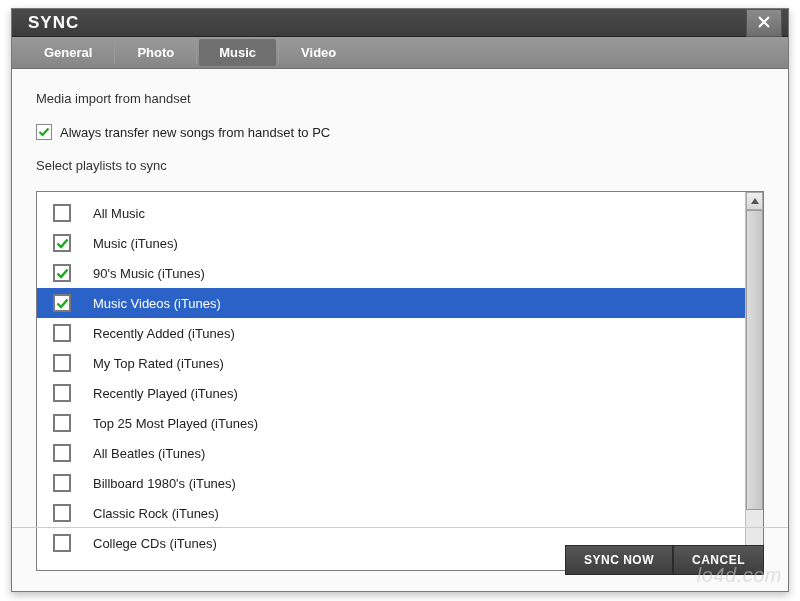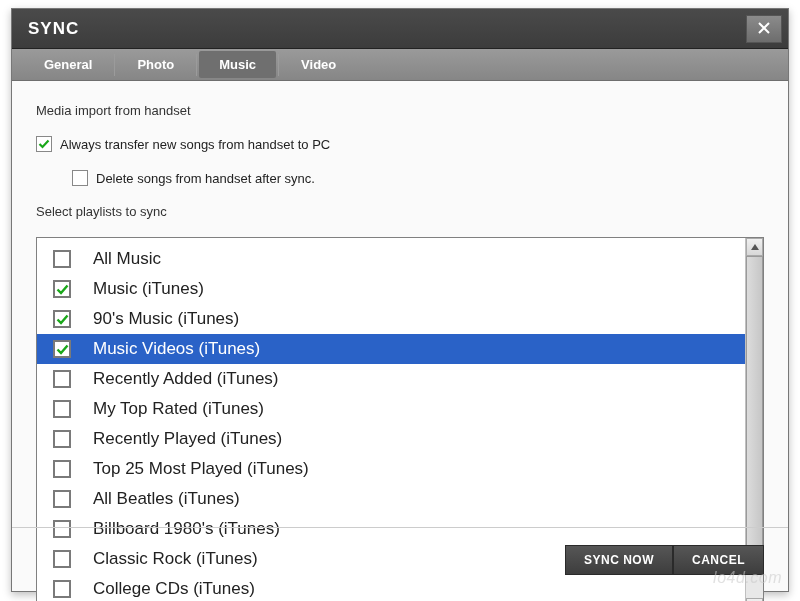--- a/index.html
+++ b/index.html
@@ -8,21 +8,21 @@
 .window {
   position: absolute;
   left: 11px; top: 8px;
   width: 778px; height: 584px;
   border: 1px solid #777;
   background: #fafafa;
   box-shadow: 0 3px 8px rgba(0,0,0,0.25);
 }
 
 .titlebar {
-  height: 40px;
+  height: 28px;
   background: linear-gradient(#4a4a4a, #3c3c3c);
   color: #fff;
   display: flex;
   align-items: center;
   justify-content: space-between;
   padding: 0 0 0 16px;
   border-bottom: 1px solid #222;
   text-align: center;
 }
 .titlebar .title { font-size: 17px; font-weight: bold; letter-spacing: 1px; }
@@ -107,21 +107,21 @@
 .playlist-list {
   flex: 1;
   overflow: hidden;
   padding: 6px 0 0 0;
 }
 .pl-item {
   display: flex;
   align-items: center;
   height: 30px;
   padding-left: 16px;
-  font-size: 17px;
+  font-size: 13px;
   color: #222;
   cursor: pointer;
 }
 .pl-item.selected { background: #2a62c7; color: #fff; }
 .pl-cb {
   width: 18px; height: 18px;
   border: 2px solid #7a7a7a;
   background: #fff;
   margin-right: 22px;
   display: inline-flex;
@@ -177,21 +177,21 @@
   letter-spacing: 0.5px;
   cursor: pointer;
   display: inline-flex;
   align-items: center;
 }
 
 .watermark {
   position: absolute;
   right: 18px; bottom: 14px;
   color: rgba(200,200,200,0.55);
-  font-size: 16px;
+  font-size: 20px;
   font-style: italic;
   letter-spacing: 0.5px;
   pointer-events: none;
 }
 </style>
 </head>
 <body>
 
 <div class="window">
 
@@ -223,26 +223,20 @@
 
       <div class="check-row">
         <span class="cb checked">
           <svg viewBox="0 0 12 12">
               <path d="M1.5 6 L4.5 9 L10.5 2.5" stroke="#1aa81a" stroke-width="2.2" fill="none"></path>
             </svg>
         </span>
         <span>Always transfer new songs from handset to PC</span>
       </div>
 
-      <div class="check-row indented">
-        <span class="cb">
-          
-        </span>
-        <span>Delete songs from handset after sync.</span>
-      </div>
     </div>
 
     <div class="right-pane">
       <div class="section-title">Select playlists to sync</div>
 
       <div class="playlist-box">
         <div class="playlist-list" id="playlist-list">
             <div class="pl-item">
               <span class="pl-cb"></span>
               <span>All Music</span>

